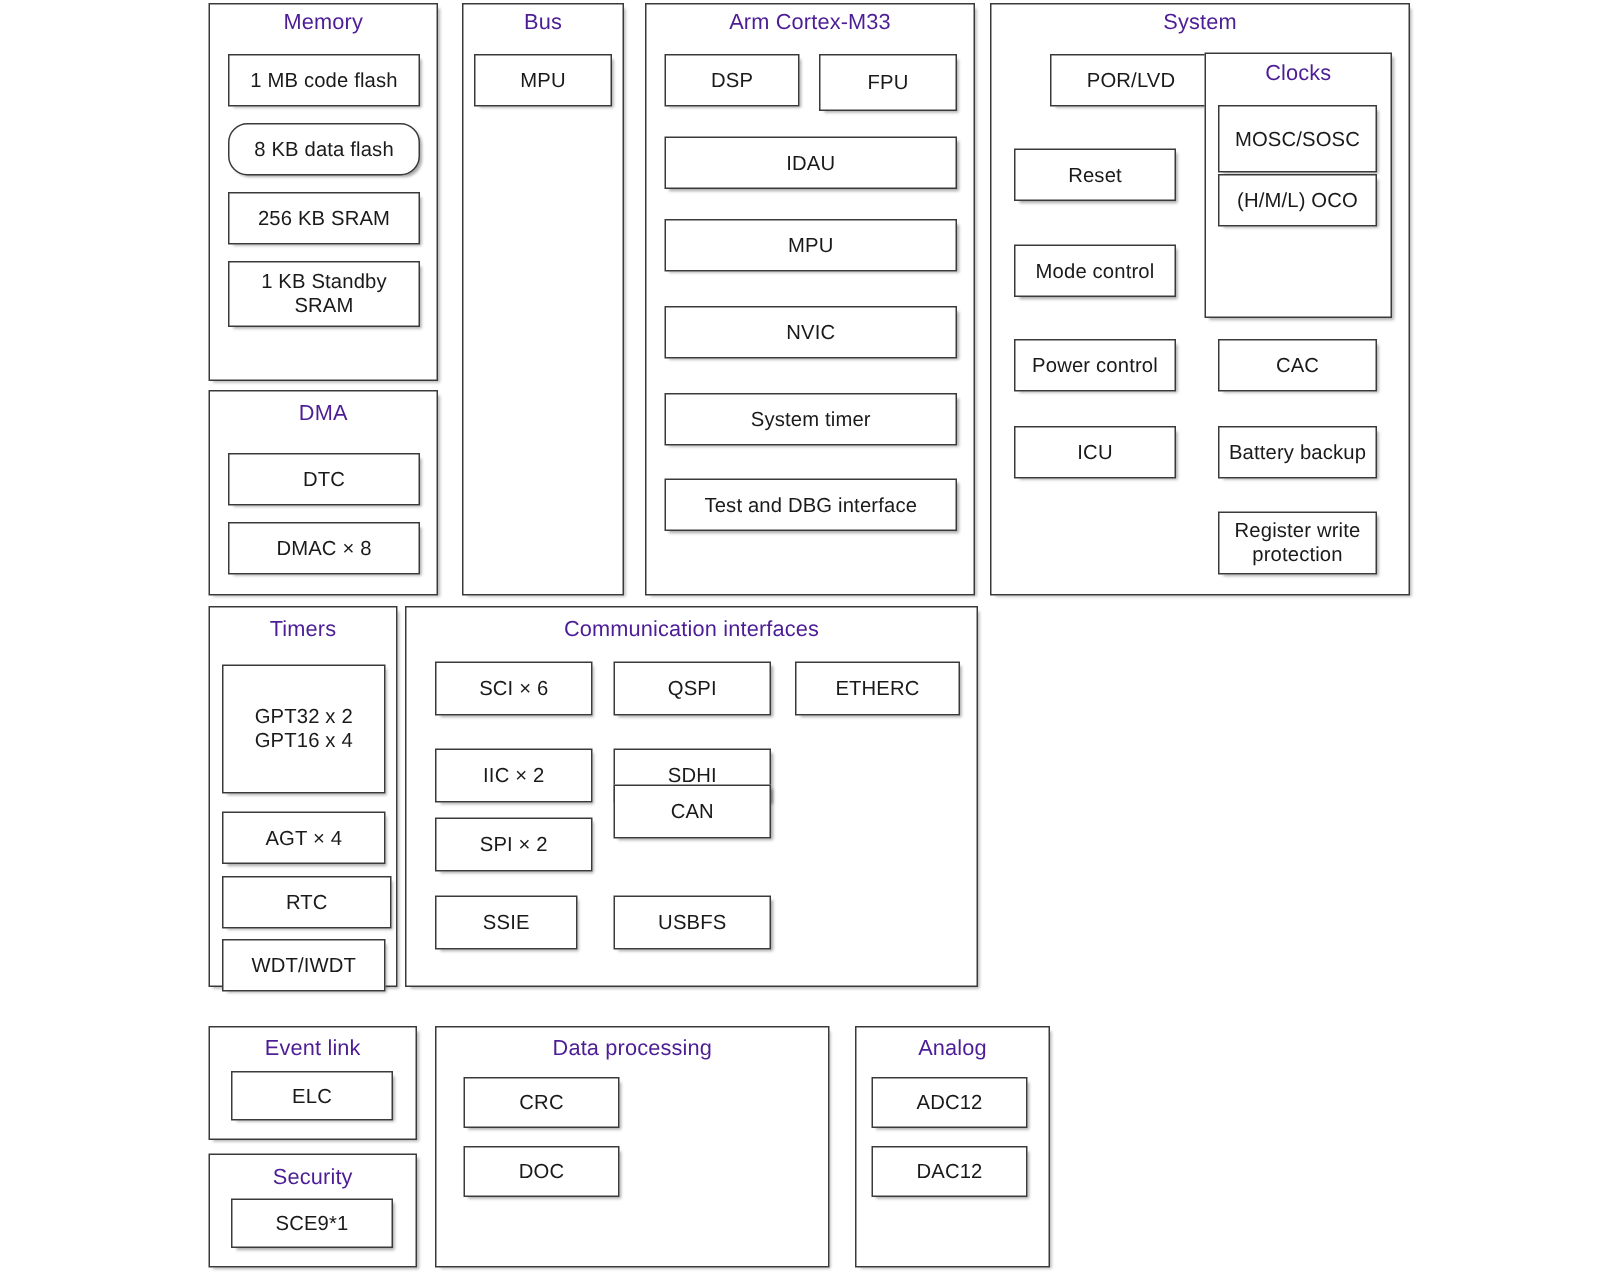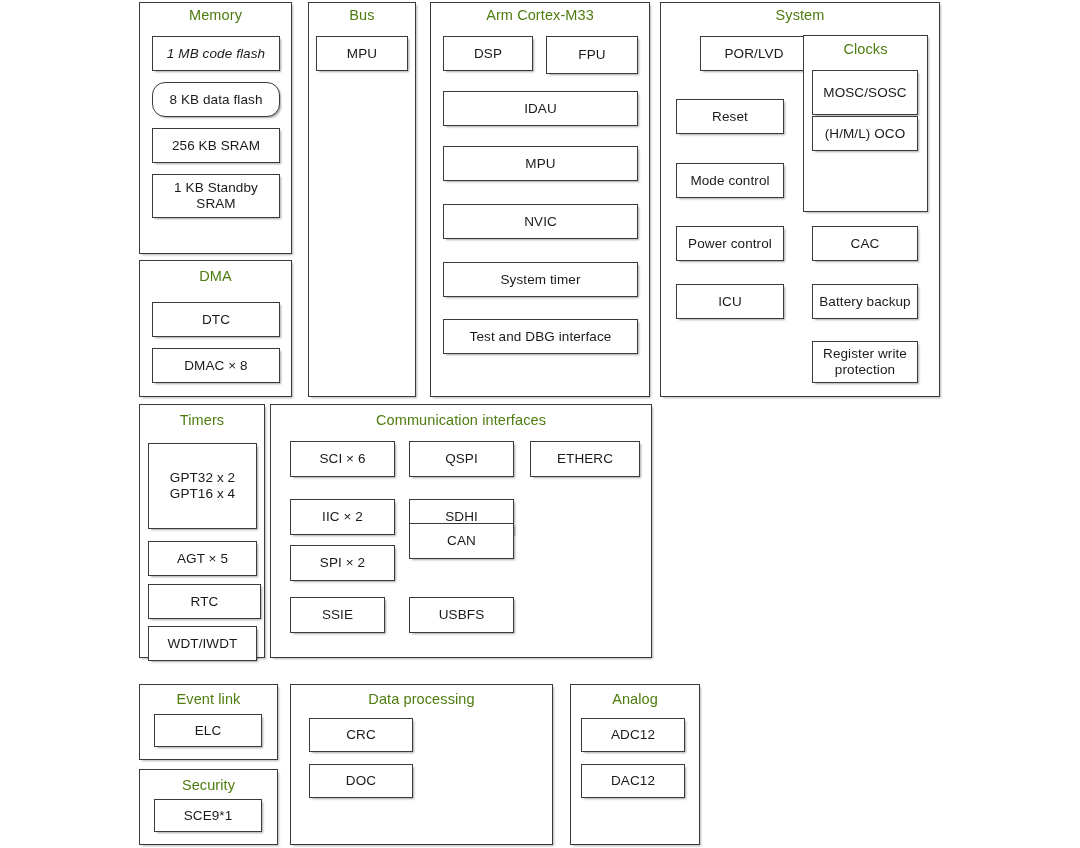--- a/index.html
+++ b/index.html
@@ -40,32 +40,32 @@
     letter-spacing: 0.1px;
     color: #1a1a1a;
   }
   .blk.multiline { white-space: pre-line; }
   
   .gtitle {
     position: absolute;
     text-align: center;
     font-size: 14.5px;
     letter-spacing: 0.1px;
-    color: #4d7c0f;
+    color: #4c1d95;
     white-space: nowrap;
   }
 </style>
 </head>
 <body>
 
 <div id="canvas">
 
   <div class="group" style="left:139px; top:2px; width:153px; height:252px;"></div>
   <div class="gtitle" style="left:139px; top:7px; width:153px;">Memory</div>
-  <div class="blk" style="left:152px; top:36px; width:128px; height:35px;font-style:italic;">1 MB code flash</div>
+  <div class="blk" style="left:152px; top:36px; width:128px; height:35px;">1 MB code flash</div>
   <div class="blk" style="left:152px; top:82px; width:128px; height:35px;border-radius:13px;">8 KB data flash</div>
   <div class="blk" style="left:152px; top:128px; width:128px; height:35px;">256 KB SRAM</div>
   <div class="blk multiline" style="left:152px; top:174px; width:128px; height:44px;">1 KB Standby
 SRAM</div>
 
   <div class="group" style="left:139px; top:260px; width:153px; height:137px;"></div>
   <div class="gtitle" style="left:139px; top:268px; width:153px;">DMA</div>
   <div class="blk" style="left:152px; top:302px; width:128px; height:35px;">DTC</div>
   <div class="blk" style="left:152px; top:348px; width:128px; height:35px;">DMAC × 8</div>
 
@@ -98,21 +98,21 @@
 
   <div class="blk" style="left:812px; top:226px; width:106px; height:35px;">CAC</div>
   <div class="blk" style="left:812px; top:284px; width:106px; height:35px;">Battery backup</div>
   <div class="blk multiline" style="left:812px; top:341px; width:106px; height:42px;">Register write
 protection</div>
 
   <div class="group" style="left:139px; top:404px; width:126px; height:254px;"></div>
   <div class="gtitle" style="left:139px; top:412px; width:126px;">Timers</div>
   <div class="blk multiline" style="left:148px; top:443px; width:109px; height:86px;">GPT32 x 2
 GPT16 x 4</div>
-  <div class="blk" style="left:148px; top:541px; width:109px; height:35px;">AGT × 5</div>
+  <div class="blk" style="left:148px; top:541px; width:109px; height:35px;">AGT × 4</div>
   <div class="blk" style="left:148px; top:584px; width:113px; height:35px;">RTC</div>
   <div class="blk" style="left:148px; top:626px; width:109px; height:35px;">WDT/IWDT</div>
 
   <div class="group" style="left:270px; top:404px; width:382px; height:254px;"></div>
   <div class="gtitle" style="left:270px; top:412px; width:382px;">Communication interfaces</div>
   <div class="blk" style="left:290px; top:441px; width:105px; height:36px;">SCI × 6</div>
   <div class="blk" style="left:409px; top:441px; width:105px; height:36px;">QSPI</div>
   <div class="blk" style="left:530px; top:441px; width:110px; height:36px;">ETHERC</div>
   <div class="blk" style="left:290px; top:499px; width:105px; height:36px;">IIC × 2</div>
   <div class="blk" style="left:409px; top:499px; width:105px; height:36px;">SDHI</div>

